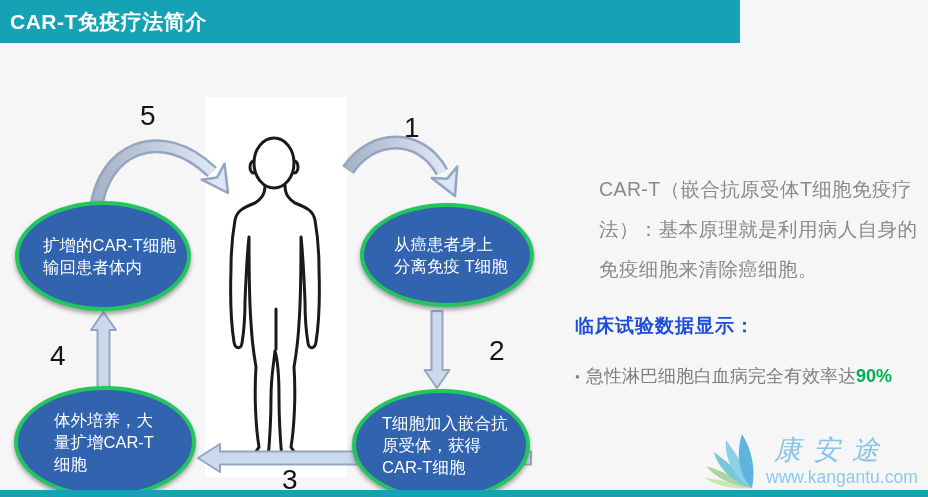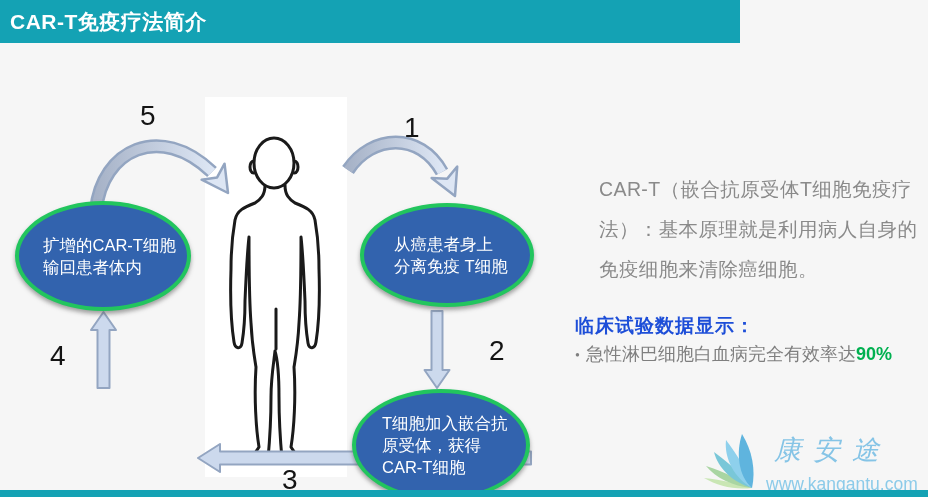--- a/index.html
+++ b/index.html
@@ -35,31 +35,31 @@
   .step-2 { left:489px; top:335px; }
   .step-3 { left:282px; top:464px; }
   .step-4 { left:50px;  top:340px; }
   .step-5 { left:140px; top:100px; }
 
   
   .info { position:absolute; left:575px; top:169px; width:345px; z-index:3; }
   .intro { color:#8a8a8a; font-size:19.5px; line-height:40px; letter-spacing:0.4px;margin-left:24px; }
   .clinical-heading { margin-top:24px; color:#1d4ed8; font-weight:bold; font-size:19px;
                       font-family:"Liberation Serif", serif; letter-spacing:1px; }
-  .bullets { margin-top:4px; list-style:none; font-family:"Liberation Serif", serif; }
+  .bullets { margin-top:26px; list-style:none; font-family:"Liberation Serif", serif; }
   .bullets li { color:#7f7f7f; font-size:18px; line-height:23.5px; }
   .bullets li::before { content:"\2022"; margin-right:6px; color:#7f7f7f; font-size:14px; }
   .bullets .pct { color:#00b050; font-weight:bold; font-family:"Liberation Sans", sans-serif; }
 
   
   .watermark { position:absolute; left:698px; top:432px; width:220px; height:60px; z-index:6; }
   .wm-logo { position:absolute; left:0; top:0; }
   .wm-brand { position:absolute; left:76px; top:0; color:#85c4e6; font-size:27px;
               font-family:"Liberation Serif", serif; font-style:italic; letter-spacing:12px; white-space:nowrap; }
-  .wm-url { position:absolute; left:68px; top:42px; color:#8ccbe9; font-size:17.5px; white-space:nowrap; }
+  .wm-url { position:absolute; left:68px; top:35px; color:#8ccbe9; font-size:17.5px; white-space:nowrap; }
 </style>
 </head>
 <body>
 
 <div class="stage">
 
   <div class="header">
     <div class="title">CAR-T免疫疗法简介</div>
   </div>
 
@@ -129,20 +129,23 @@
 
     <polygon points="531,451.5 220,451.5 220,444 198,458 220,472 220,464.5 531,464.5" fill="#ccd9ed" stroke="#93a5c1" stroke-width="2" stroke-linejoin="round"></polygon>
   </svg>
 
   <div class="node node-infuse">
     <span>扩增的CAR-T细胞输回患者体内</span>
   </div>
   <div class="node node-separate">
     <span>从癌患者身上分离免疫 T细胞</span>
   </div>
+  <div class="node node-expand">
+    <span>体外培养，大量扩增CAR-T细胞</span>
+  </div>
   <div class="node node-car">
     <span>T细胞加入嵌合抗原受体，获得CAR-T细胞</span>
   </div>
 
   <div class="step-num step-1">1</div>
   <div class="step-num step-2">2</div>
   <div class="step-num step-3">3</div>
   <div class="step-num step-4">4</div>
   <div class="step-num step-5">5</div>
 

